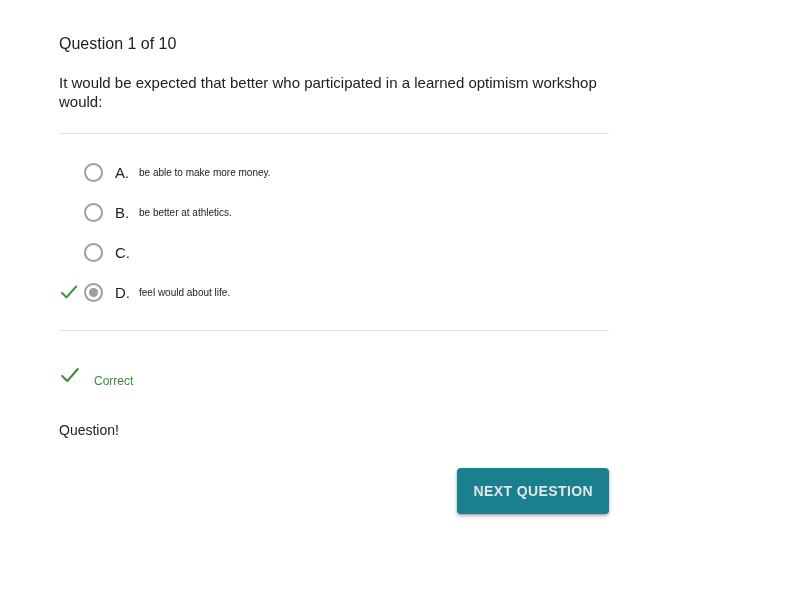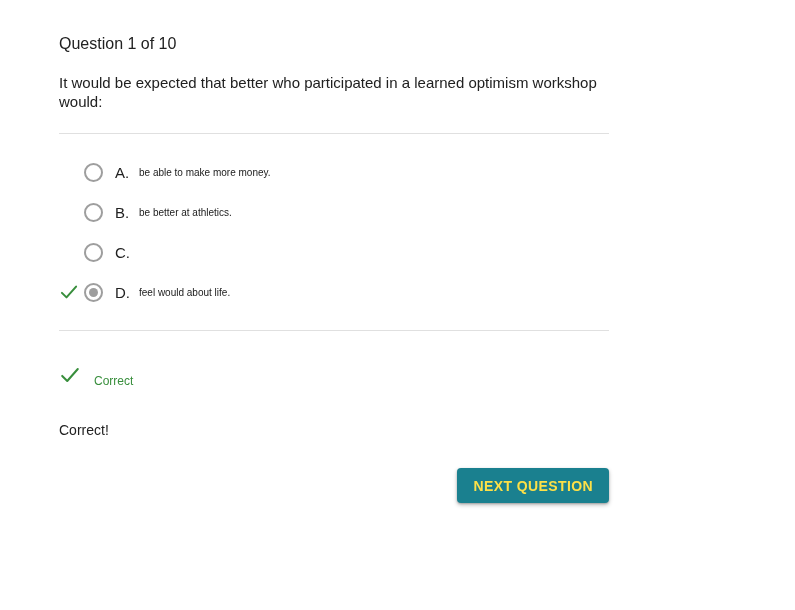--- a/index.html
+++ b/index.html
@@ -109,25 +109,25 @@
     font-size: 14px;
     color: #212121;
   }
   .button-row {
     margin-top: 30px;
     display: flex;
     justify-content: flex-end;
   }
   .next-button {
     background: #1a808f;
-    color: #fde047;
+    color: #e5e5e5;
     border: none;
     border-radius: 4px;
     min-width: 139px;
-    height: 35px;
+    height: 46px;
     padding: 0 16px;
     font-family: "Liberation Sans", "DejaVu Sans", sans-serif;
     font-size: 14px;
     font-weight: bold;
     letter-spacing: 0.4px;
     text-transform: uppercase;
     box-shadow: 0 2px 4px rgba(0,0,0,0.25), 0 1px 2px rgba(0,0,0,0.2);
     cursor: pointer;
   }
   svg.check-glyph { display: block; }
@@ -182,19 +182,19 @@
 
   <div class="result-row">
     <span class="check-icon-wrap">
       <svg class="check-glyph" width="22" height="22" viewBox="0 0 24 24">
         <path d="M3.5 13 L9 18.5 L20.5 5.5" fill="none" stroke="#388e3c" stroke-width="2.2" stroke-linecap="round" stroke-linejoin="round"></path>
       </svg>
     </span>
     <span class="result-label">Correct</span>
   </div>
 
-  <div class="feedback-text">Correct!</div>
+  <div class="feedback-text">Question!</div>
 
   <div class="button-row">
     <button class="next-button">NEXT QUESTION</button>
   </div>
 
 </div>
 
 </body></html>

